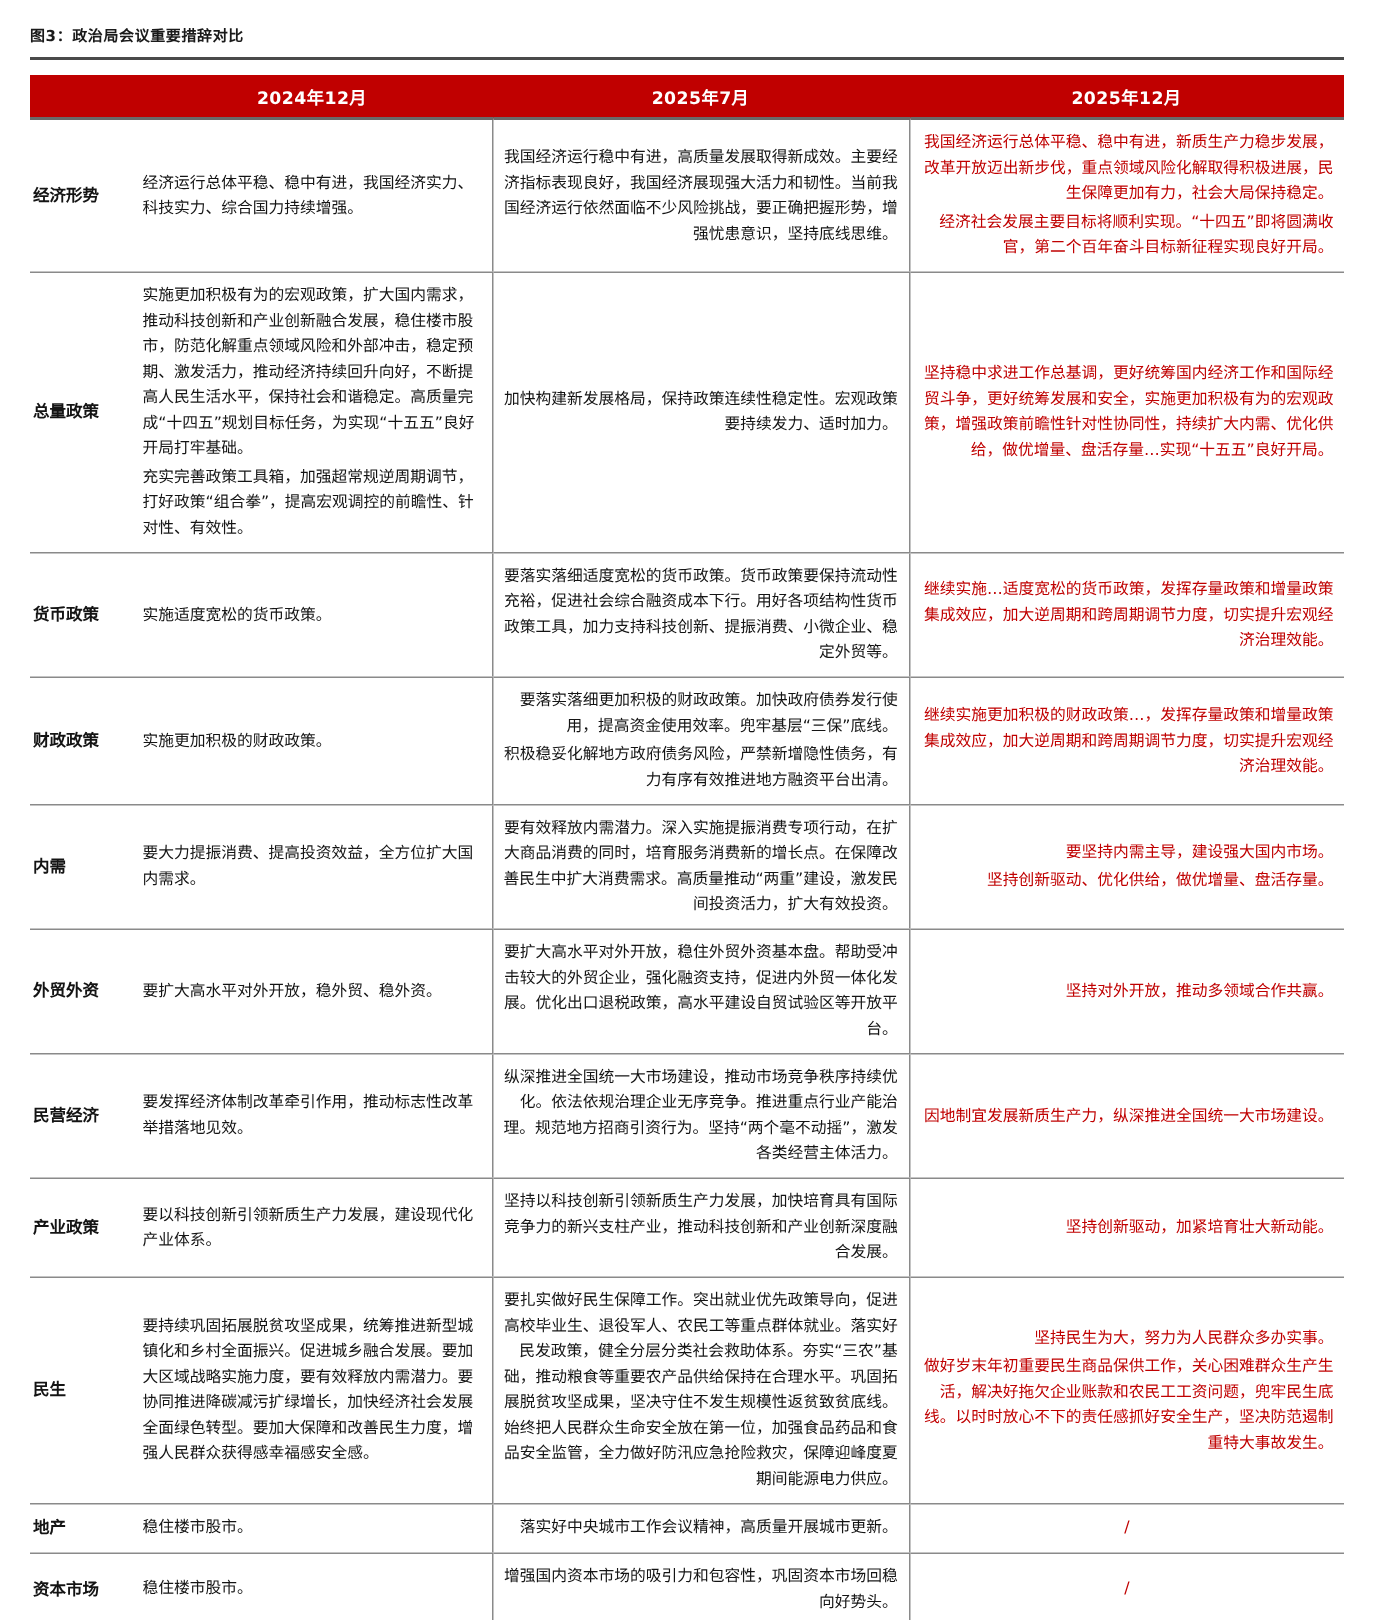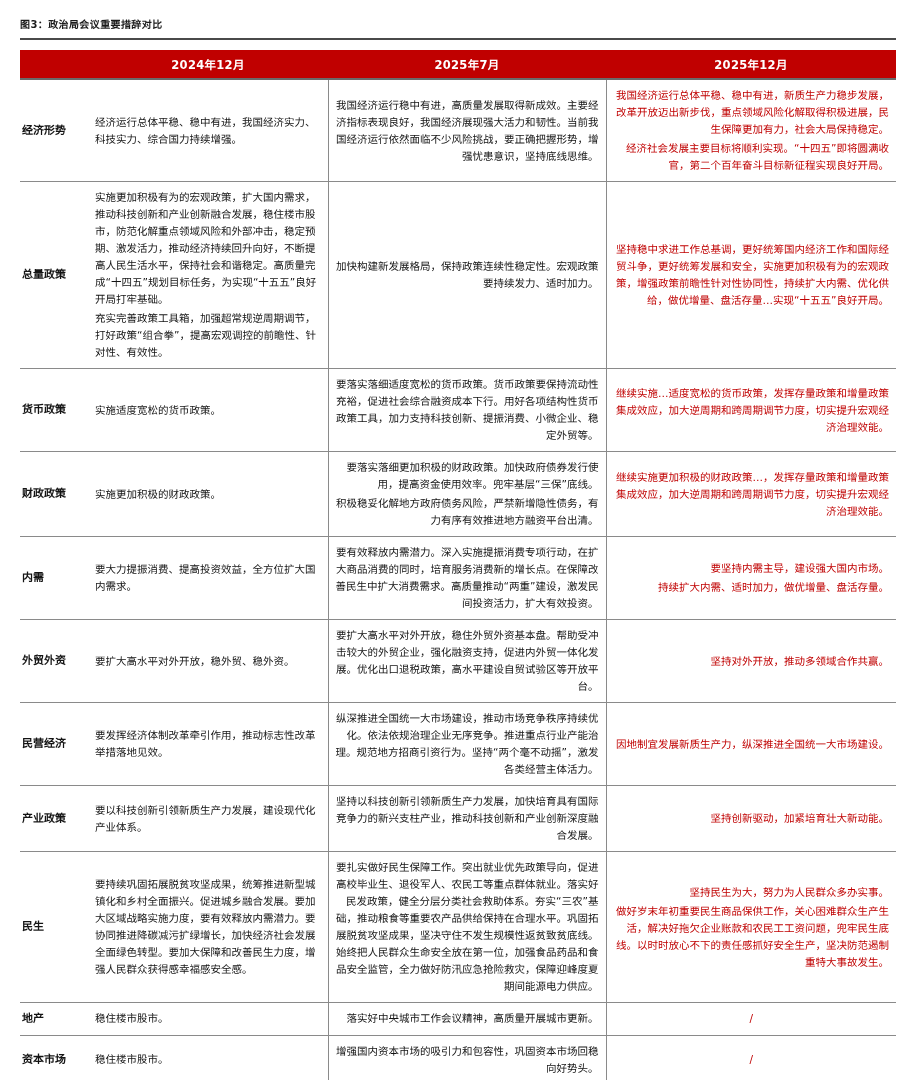--- a/index.html
+++ b/index.html
@@ -177,21 +177,21 @@
         <tr>
           <td class="label">内需</td>
           <td class="col-2024">
             <p class="txt">要大力提振消费、提高投资效益，全方位扩大国内需求。</p>
           </td>
           <td class="col-2025jul">
             <p class="txt">要有效释放内需潜力。深入实施提振消费专项行动，在扩大商品消费的同时，培育服务消费新的增长点。在保障改善民生中扩大消费需求。高质量推动“两重”建设，激发民间投资活力，扩大有效投资。</p>
           </td>
           <td class="col-2025dec">
             <p class="txt">要坚持内需主导，建设强大国内市场。</p>
-            <p class="txt">持续扩大内需、适时加力，做优增量、盘活存量。</p>
+            <p class="txt">坚持创新驱动、优化供给，做优增量、盘活存量。</p>
           </td>
         </tr>
         <tr>
           <td class="label">外贸外资</td>
           <td class="col-2024">
             <p class="txt">要扩大高水平对外开放，稳外贸、稳外资。</p>
           </td>
           <td class="col-2025jul">
             <p class="txt">要扩大高水平对外开放，稳住外贸外资基本盘。帮助受冲击较大的外贸企业，强化融资支持，促进内外贸一体化发展。优化出口退税政策，高水平建设自贸试验区等开放平台。</p>
           </td>

